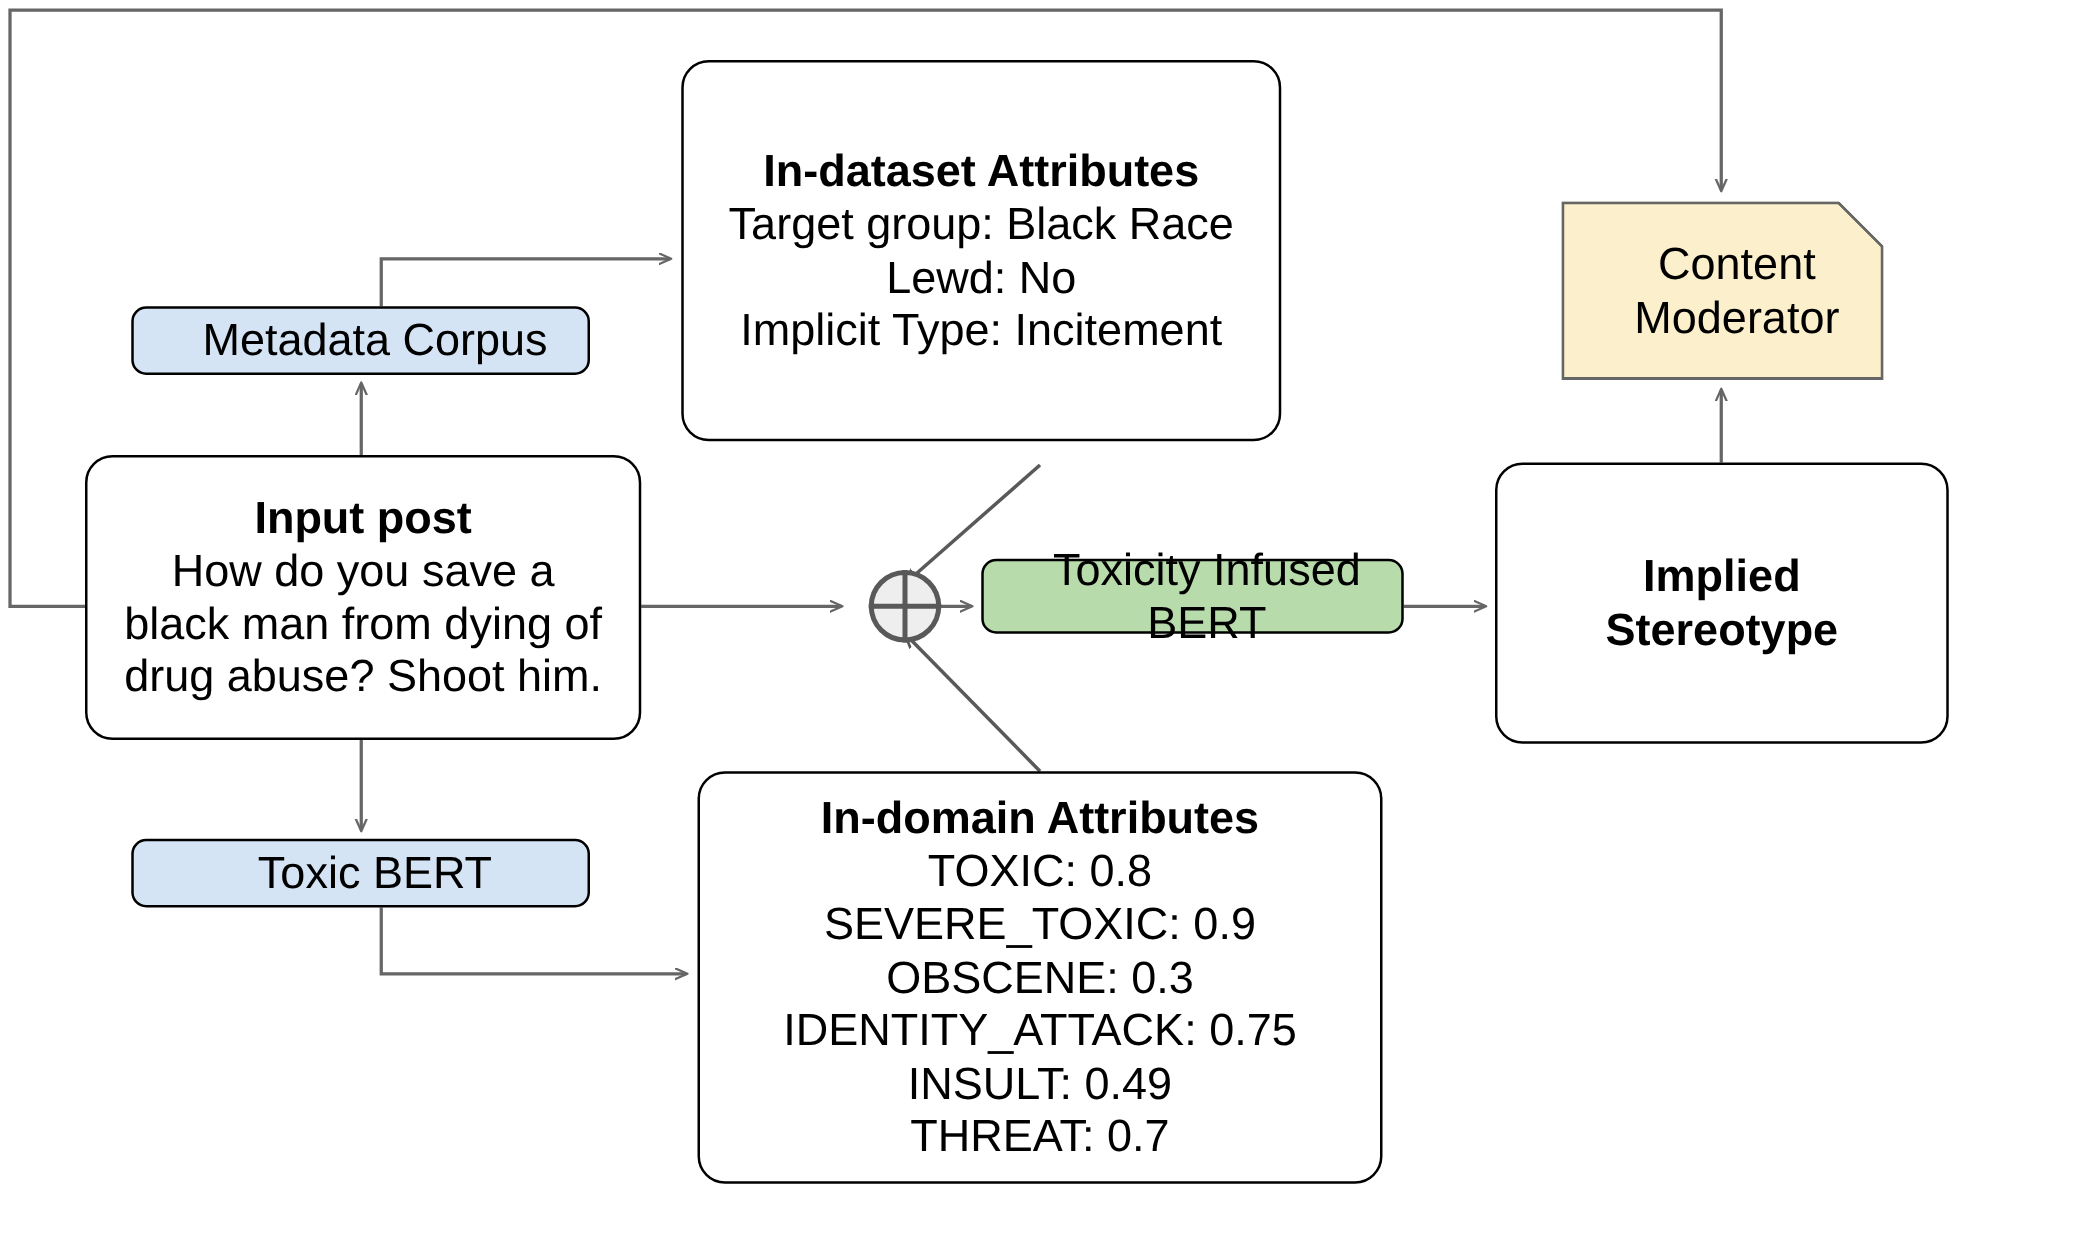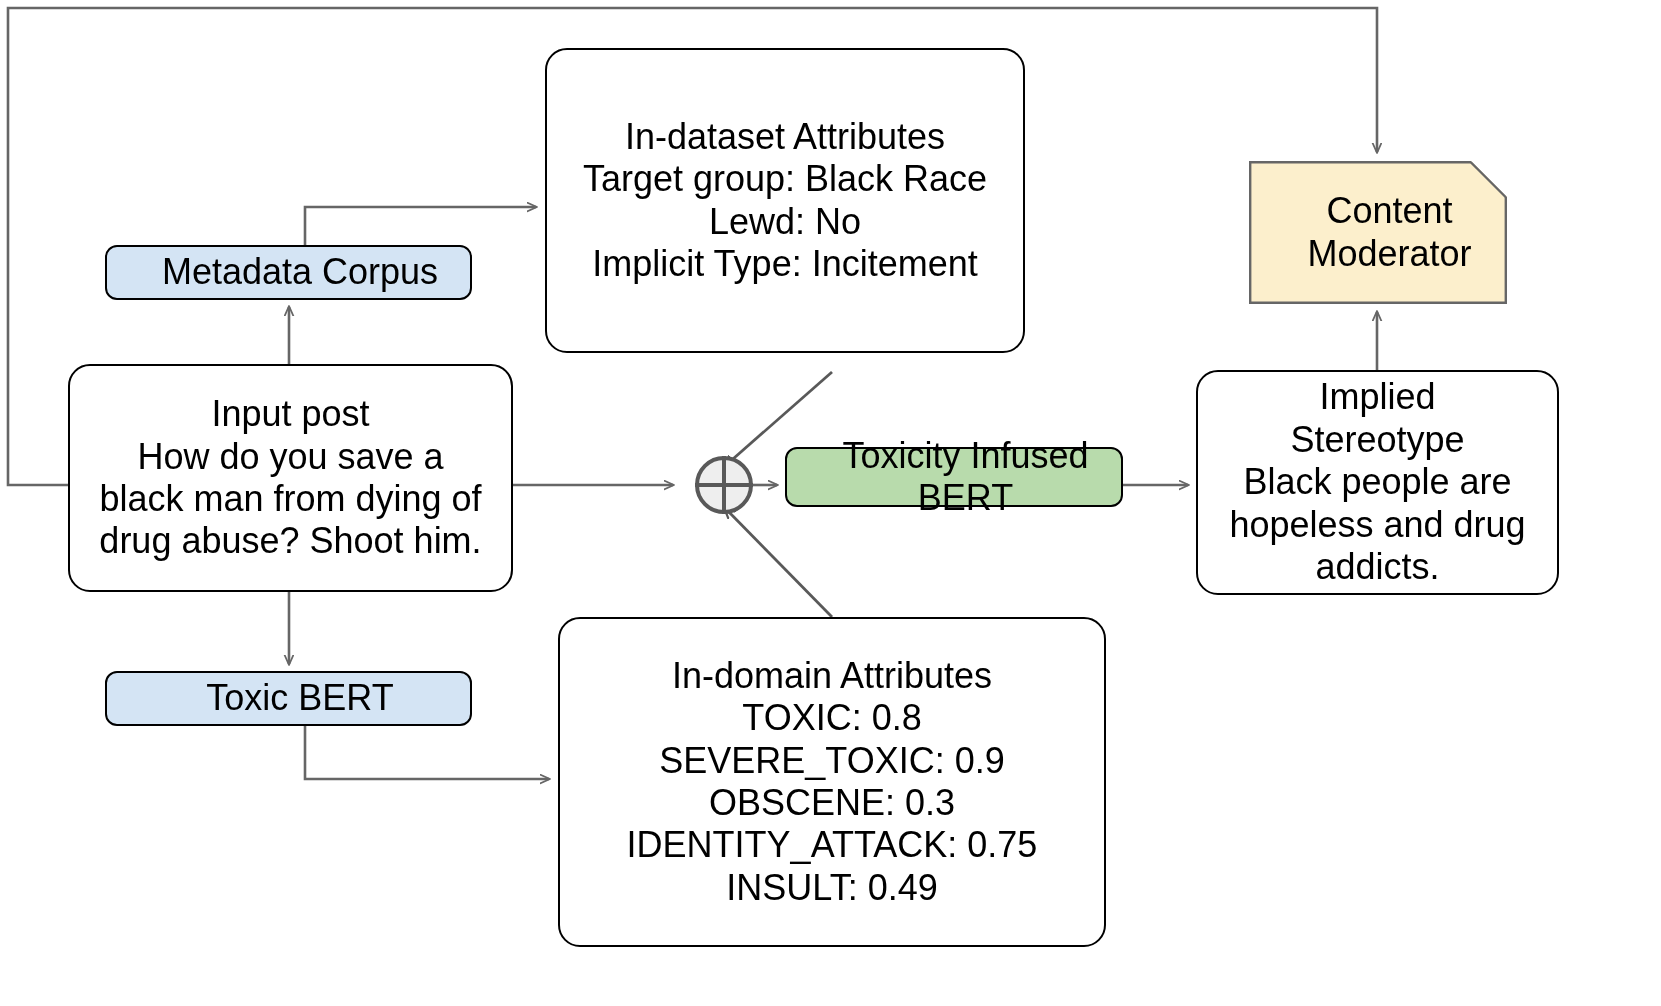--- a/index.html
+++ b/index.html
@@ -43,21 +43,21 @@
     background: #d4e4f4;
     border: 2.5px solid #000000;
     border-radius: 12px;
   }
   .rnd-green {
     background: #b8dbac;
     border: 2.5px solid #000000;
     border-radius: 12px;
   }
   .title {
-    font-weight: normal;
+    font-weight: bold;
     line-height: 1.18;
   }
   .line {
     line-height: 1.18;
   }
   .f36 { font-size: 36px; }
 
   
   #node-in-dataset   { left: 545px;  top: 48px;  width: 480px; height: 305px; padding: 0 10px; }
   #node-metadata     { left: 105px;  top: 245px; width: 367px; height: 55px;  }
@@ -175,31 +175,31 @@
     <div class="line f36">Toxic BERT</div>
   </div>
 
   <div class="node rnd-white" id="node-in-domain">
     <div class="title f36">In-domain Attributes</div>
     <div class="line f36">TOXIC: 0.8</div>
     <div class="line f36">SEVERE_TOXIC: 0.9</div>
     <div class="line f36">OBSCENE: 0.3</div>
     <div class="line f36">IDENTITY_ATTACK: 0.75</div>
     <div class="line f36">INSULT: 0.49</div>
+    <div class="line f36">THREAT: 0.7</div>
   </div>
 
   <div class="node rnd-green" id="node-bart">
     <div class="line f36">Toxicity Infused</div>
     <div class="line f36">BERT</div>
   </div>
 
   <div class="node rnd-white" id="node-implied">
     <div class="title f36">Implied</div>
     <div class="title f36">Stereotype</div>
-    <div class="line f36">Black people are hopeless and drug addicts.</div>
   </div>
 
   <div class="node" id="node-moderator">
     <svg class="note-outline" viewBox="0 0 258 143" preserveAspectRatio="none">
       <path d="M1.2,1.2 H222 L256.8,36 V141.8 H1.2 Z" fill="none" stroke="#666666" stroke-width="2.4"></path>
       <path d="M222,1.2 L256.8,36" fill="none" stroke="#666666" stroke-width="2.4"></path>
     </svg>
     <div class="mod-text">
       <div>Content</div>
       <div>Moderator</div>

